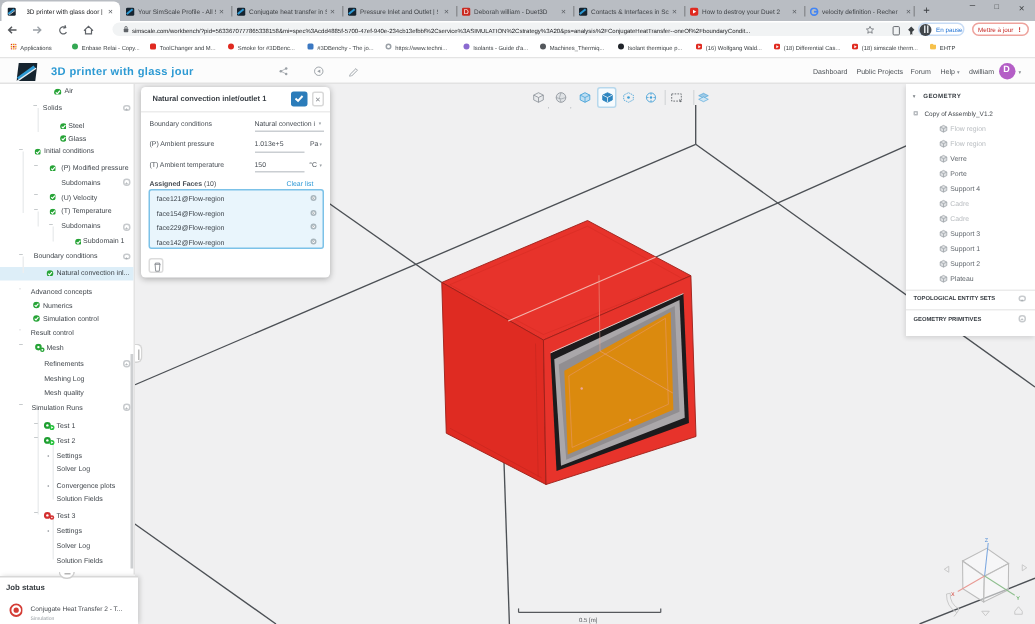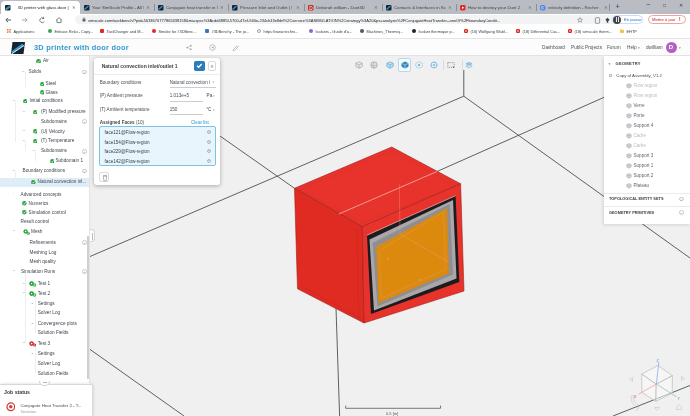--- a/index.html
+++ b/index.html
@@ -240,21 +240,21 @@
         <span class="bmt">EHTP</span>
       </div>
 </div>
 
 <div class="abs" id="apphdr">
 <svg class="abs" style="left:11px;top:3px;" width="14" height="12" viewBox="0 0 14 12">
         <path d="M1.5 0 H14 L12.5 12 H0 Z" fill="#16242f"></path>
         <path d="M1 10.5 L12 2.5" stroke="#2e9ad4" stroke-width="2.2"></path>
         <path d="M0.5 12 L13 3.5" stroke="#e8eef2" stroke-width="1"></path>
       </svg>
-<div id="apptitle">3D printer with door door</div>
+<div id="apptitle">3D printer with glass jour</div>
 <svg class="abs" style="left:186px;top:5px;" width="6" height="7" viewBox="0 0 10 10">
         <circle cx="8" cy="2" r="1.4" fill="#9aa0a6"></circle>
         <circle cx="2" cy="5" r="1.4" fill="#9aa0a6"></circle>
         <circle cx="8" cy="8" r="1.4" fill="#9aa0a6"></circle>
         <path d="M8 2 L2 5 L8 8" stroke="#9aa0a6" stroke-width="0.8" fill="none"></path>
       </svg>
 <svg class="abs" style="left:209px;top:5px;" width="7" height="7" viewBox="0 0 10 10">
         <circle cx="5" cy="5" r="4" fill="none" stroke="#9aa0a6" stroke-width="0.9"></circle>
         <path d="M3.5 5 L6.5 3.3 V6.7 Z" fill="#9aa0a6"></path>
       </svg>

